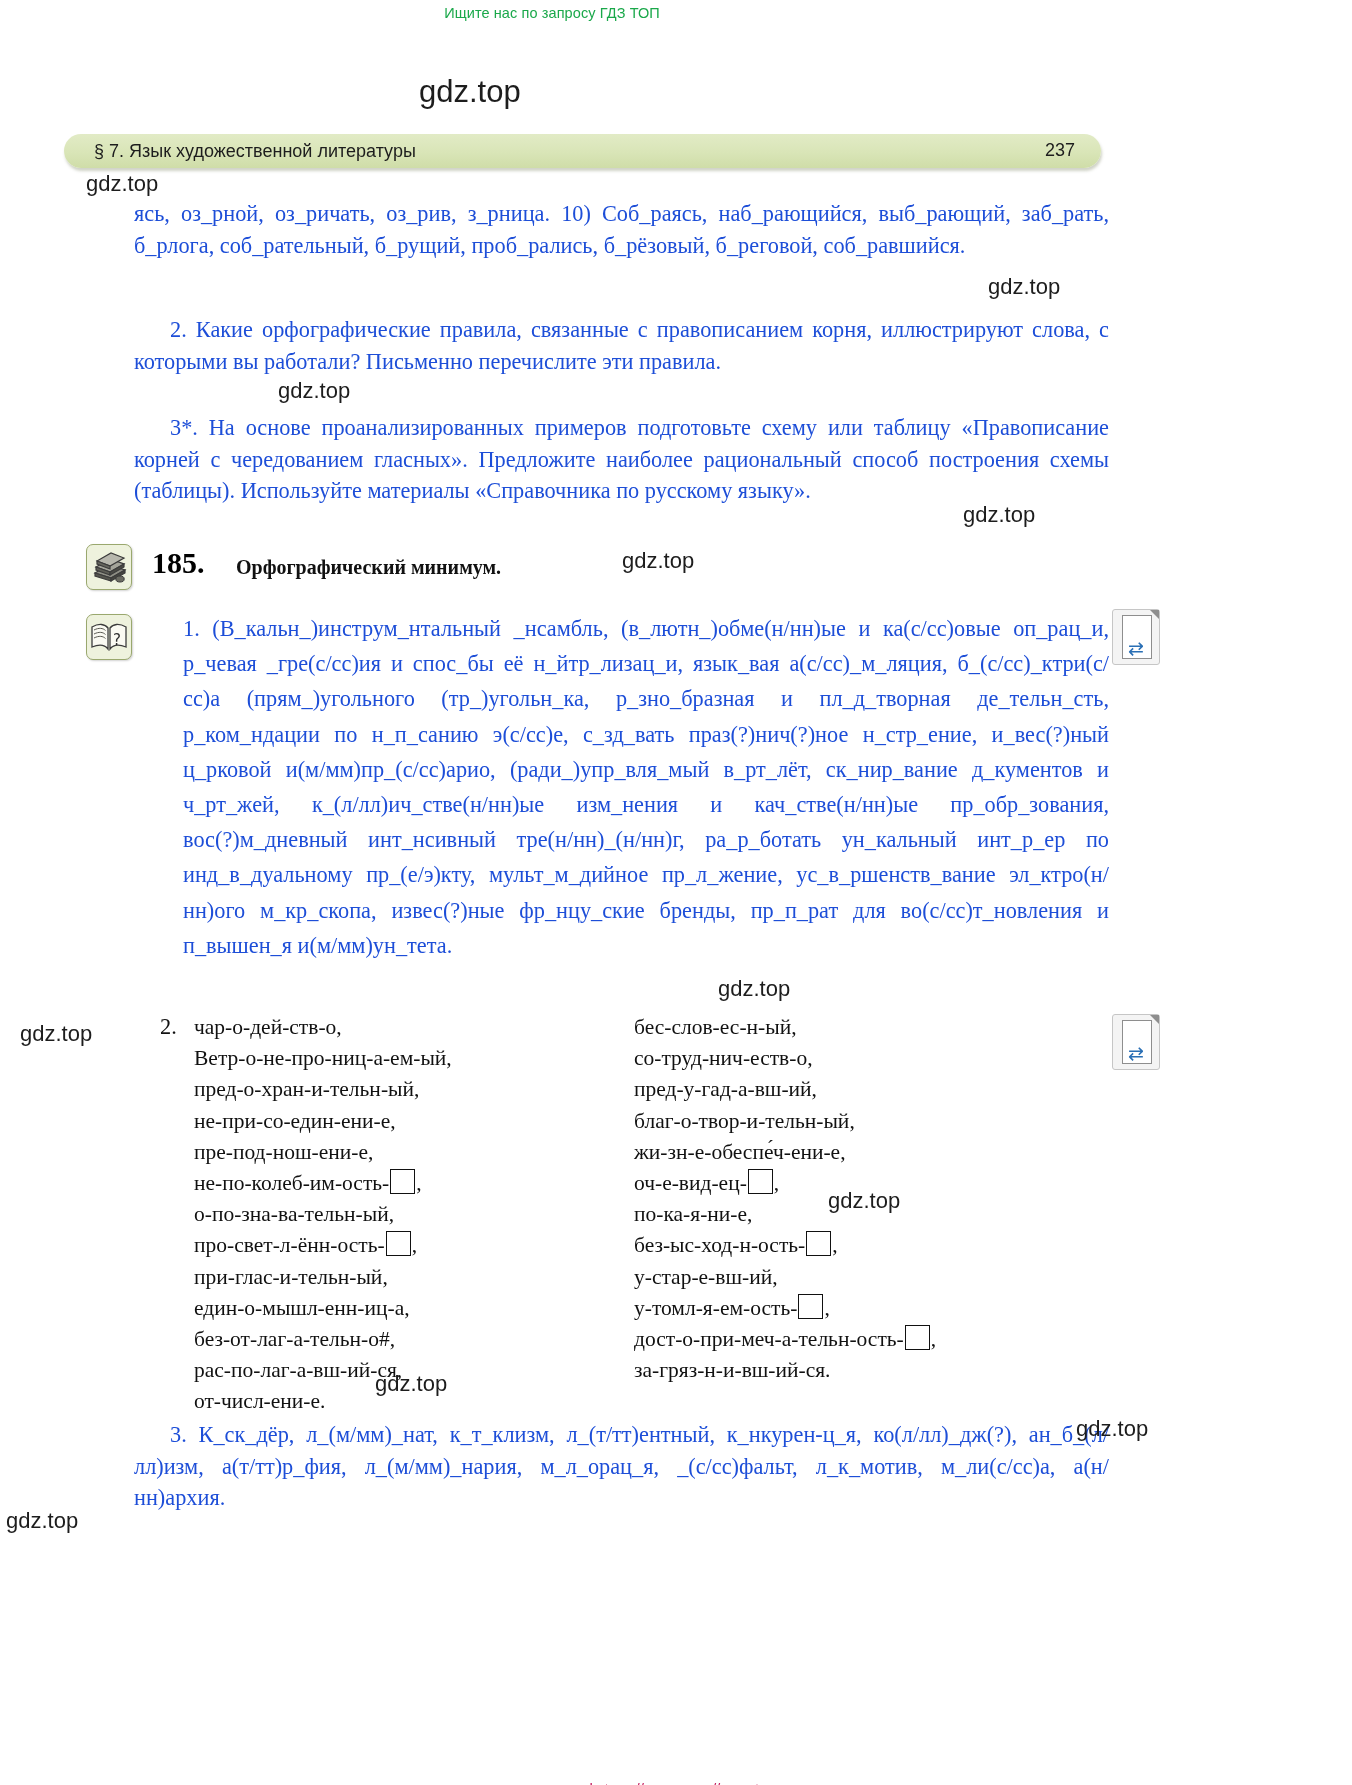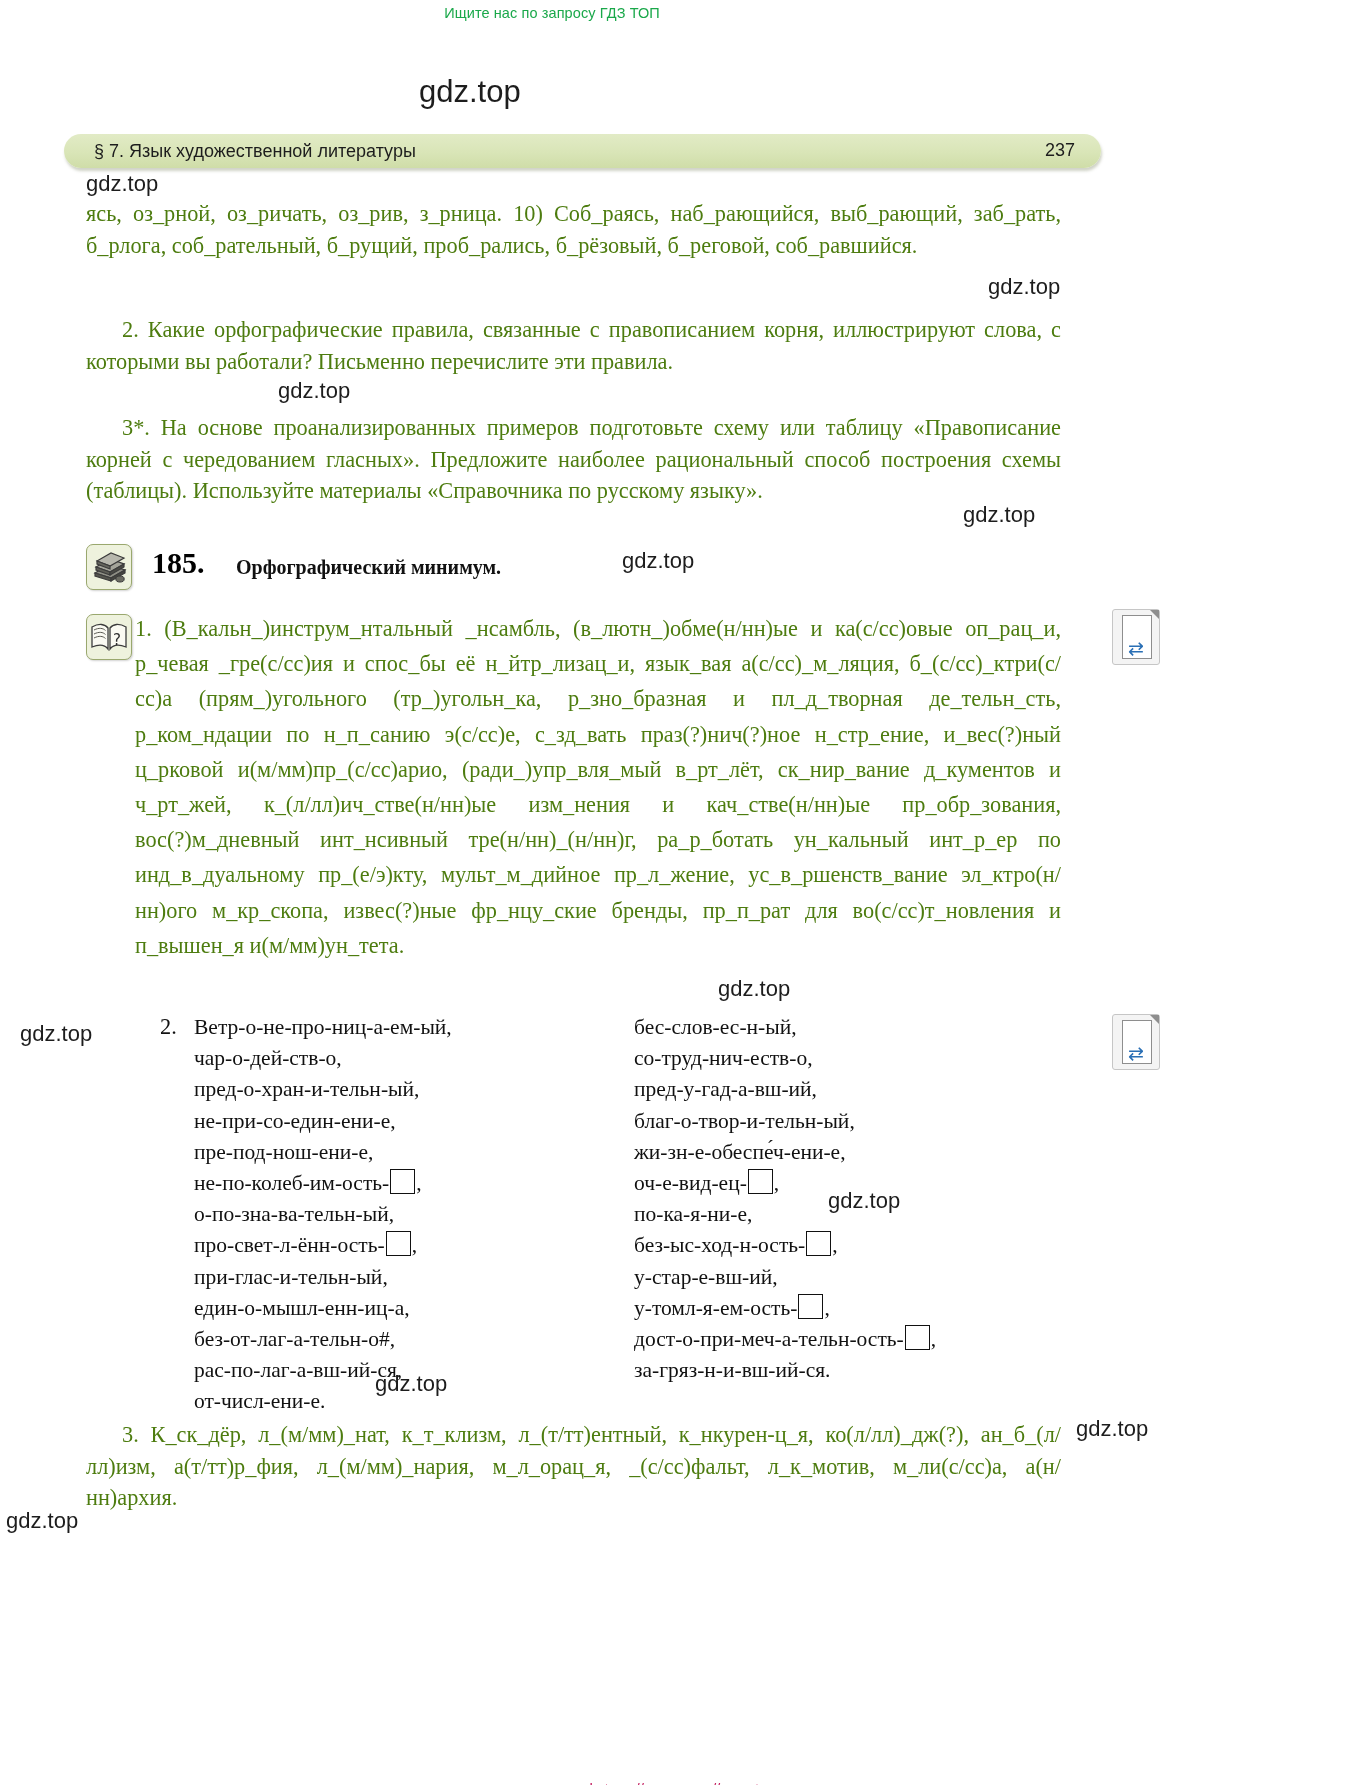--- a/index.html
+++ b/index.html
@@ -76,22 +76,23 @@
     font-size: 18px;
     color: #1d1d1d;
   }
 
   
   .para {
     position: absolute;
     font-size: 22.3px;
     line-height: 31.5px;
     text-align: justify;
-    color: #4d7c0f;
+    color: #1d4ed8;
     letter-spacing: 0;
+    margin-left: 48px;
   }
   .indent { text-indent: 36px; }
 
   .blk-top     { left: 86px; top: 172px;  width: 975px; }
   .blk-q2      { left: 86px; top: 288px;  width: 975px; }
   .blk-q3      { left: 86px; top: 386px;  width: 975px; }
 
   
   .ex-head {
     position: absolute;
@@ -290,22 +291,22 @@
       <path d="M7 23 C12 20.5, 16 21, 18.5 23.5" stroke="#5a5a52" stroke-width="1" fill="none"></path>
       <text x="30" y="30" font-family="DejaVu Sans, sans-serif" font-size="15" fill="#2d2d2d" text-anchor="middle">?</text>
     </svg>
   </span>
 
   <div class="para blk-part1">1. (В_кальн_)инструм_нтальный _нсамбль, (в_лютн_)обме(н/нн)ые и ка(с/сс)овые оп_рац_и, р_чевая _гре(с/сс)ия и спос_бы её н_йтр_лизац_и, язык_вая а(с/сс)_м_ляция, б_(с/сс)_ктри(с/сс)а (прям_)угольного (тр_)угольн_ка, р_зно_бразная и пл_д_творная де_тельн_сть, р_ком_ндации по н_п_санию э(с/сс)е, с_зд_вать праз(?)нич(?)ное н_стр_ение, и_вес(?)ный ц_рковой и(м/мм)пр_(с/сс)арио, (ради_)упр_вля_мый в_рт_лёт, ск_нир_вание д_кументов и ч_рт_жей, к_(л/лл)ич_стве(н/нн)ые изм_нения и кач_стве(н/нн)ые пр_обр_зования, вос(?)м_дневный инт_нсивный тре(н/нн)_(н/нн)г, ра_р_ботать ун_кальный инт_р_ер по инд_в_дуальному пр_(е/э)кту, мульт_м_дийное пр_л_жение, ус_в_ршенств_вание эл_ктро(н/нн)ого м_кр_скопа, извес(?)ные фр_нцу_ские бренды, пр_п_рат для во(с/сс)т_новления и п_вышен_я и(м/мм)ун_тета.</div>
 
   <div class="cols">
     <span class="col-num">2.</span>
     <div class="col col-left">
+        <div><span>чар-о-дей-ств-о,</span></div>
         <div><span>Ветр-о-не-про-ниц-а-ем-ый,</span></div>
-        <div><span>чар-о-дей-ств-о,</span></div>
         <div><span>пред-о-хран-и-тельн-ый,</span></div>
         <div><span>не-при-со-един-ени-е,</span></div>
         <div><span>пре-под-нош-ени-е,</span></div>
         <div><span>не-по-колеб-им-ость-</span><span class="blank"></span><span>,</span></div>
         <div><span>о-по-зна-ва-тельн-ый,</span></div>
         <div><span>про-свет-л-ённ-ость-</span><span class="blank"></span><span>,</span></div>
         <div><span>при-глас-и-тельн-ый,</span></div>
         <div><span>един-о-мышл-енн-иц-а,</span></div>
         <div><span>без-от-лаг-а-тельн-о#,</span></div>
         <div><span>рас-по-лаг-а-вш-ий-ся,</span></div>

